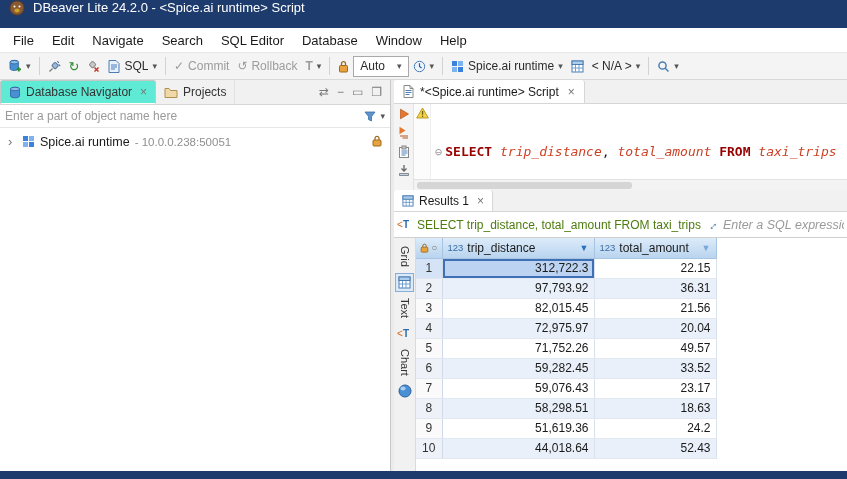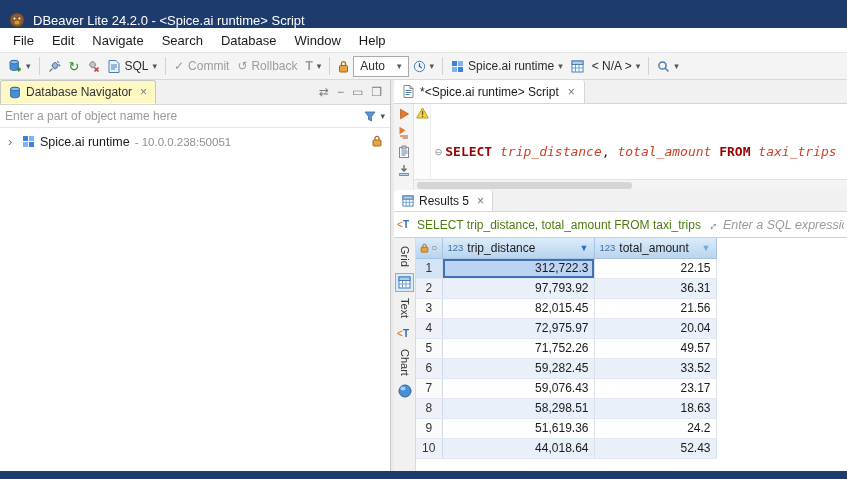--- a/index.html
+++ b/index.html
@@ -1,39 +1,39 @@
 <!DOCTYPE html>
 <html><head>
 <meta charset="utf-8">
 <style>
 *{margin:0;padding:0;box-sizing:border-box}
 body{background:#dcdcdc}
 .window{position:relative;width:847px;height:479px;background:#f0f0f0;font-family:"Liberation Sans",sans-serif;font-size:13px;color:#1a1a1a;overflow:hidden}
 
 
-.titlebar{position:absolute;left:0;top:0;width:100%;height:28px;background:#1d3b6c;color:#fff;display:flex;align-items:flex-end;gap:8px;padding:0 9px;font-size:13px}
+.titlebar{position:absolute;left:0;top:0;width:100%;height:28px;background:#1d3b6c;color:#fff;display:flex;align-items:flex-start;gap:8px;padding:0 9px;font-size:13px}
 
 
 .menubar{position:absolute;left:0;top:28px;width:100%;height:24px;background:#fff;display:flex;align-items:center;padding:0 4px}
 .menu-item{padding:3px 9px;cursor:default}
 
 
 .toolbar{position:absolute;left:0;top:52px;width:100%;height:28px;background:#f4f4f4;border-top:1px solid #e6e6e6;border-bottom:1px solid #d9d9d9;display:flex;align-items:center;padding:0 4px;font-size:12px;color:#2b2b2b}
 .tbtn{display:flex;align-items:center;gap:4px;padding:3px 4px;border-radius:2px;white-space:nowrap}
 .caret{font-size:9px;color:#555;line-height:1}
 .tsep{width:1px;height:18px;background:#d2d2d2;margin:0 4px}
 .combo{display:flex;align-items:center;gap:12px;background:#fff;border:1px solid #a9a9a9;height:21px;padding:0 6px}
 .gray{color:#9c9c9c}
 .gicon{color:#9c9c9c;font-size:12px}
 
 
 .left-panel{position:absolute;left:0;top:80px;width:391px;bottom:8px;background:#fff;border-right:1px solid #c9c9c9;display:flex;flex-direction:column}
 .view-tabbar{height:25px;background:#f1f1f1;display:flex;align-items:stretch;border-bottom:1px solid #d6d6d6;font-size:12px}
 .vtab{display:flex;align-items:center;gap:5px;padding:0 8px;color:#333;border-right:1px solid #e3e3e3}
-.vtab.active{background:#fef9c3;border:1px solid #c6c6c6;border-bottom:1px solid #fff;border-radius:3px 3px 0 0}
+.vtab.active{background:#5eead4;border:1px solid #c6c6c6;border-bottom:1px solid #fff;border-radius:3px 3px 0 0}
 .tab-close{color:#777;font-size:12px;margin-left:3px}
 .tabbar-tools{margin-left:auto;display:flex;align-items:center;gap:8px;padding-right:8px;color:#7a7a7a;font-size:12px}
 .filter-row{display:flex;align-items:center;height:23px;border-bottom:1px solid #e6e6e6;padding:0 5px;gap:4px}
 .filter-row input{flex:1;border:none;outline:none;font:12px "Liberation Sans",sans-serif;color:#0f766e}
 .filter-row input::placeholder{color:#9a9a9a}
 .tree{flex:1;position:relative;padding-top:3px}
 .tree-row{display:flex;align-items:center;height:21px;padding-left:8px;gap:5px;position:relative}
 .expander{color:#777;font-size:13px;width:9px}
 .tree-label{font-size:12.5px}
 .tree-suffix{font-size:11.5px;color:#8f8f8f;}
@@ -107,20 +107,21 @@
         </svg>
     </span>
     <span>DBeaver Lite 24.2.0 - &lt;Spice.ai runtime&gt; Script</span>
   </div>
 
   <div class="menubar">
     <span class="menu-item">File</span>
     <span class="menu-item">Edit</span>
     <span class="menu-item">Navigate</span>
     <span class="menu-item">Search</span>
+    <span class="menu-item">SQL Editor</span>
     <span class="menu-item">Database</span>
     <span class="menu-item">Window</span>
     <span class="menu-item">Help</span>
   </div>
 
   <div class="toolbar">
     <span class="tbtn">
       <span>
           <svg width="14" height="14" viewBox="0 0 14 14">
             <path d="M2 3.2c0-1.1 1.9-1.9 4.2-1.9s4.2.8 4.2 1.9v6.4c0 1.1-1.9 1.9-4.2 1.9S2 10.7 2 9.6z" fill="#4a8fd4" stroke="#2a5f9e" stroke-width=".8"></path>
@@ -238,20 +239,28 @@
     <div class="view-tabbar">
       <span class="vtab active">
         <span>
             <svg width="12" height="13" viewBox="0 0 12 13">
               <path d="M1.5 3c0-1 2-1.8 4.5-1.8S10.5 2 10.5 3v7c0 1-2 1.8-4.5 1.8S1.5 11 1.5 10z" fill="#4a8fd4" stroke="#2a5f9e" stroke-width=".8"></path>
               <ellipse cx="6" cy="3" rx="4.5" ry="1.7" fill="#8fc0ea" stroke="#2a5f9e" stroke-width=".8"></ellipse>
             </svg>
           </span>
         <span>Database Navigator</span>
         <span class="tab-close">×</span>
+      </span>
+      <span class="vtab">
+        <span>
+            <svg width="14" height="11" viewBox="0 0 14 11">
+              <path d="M1 1.5h4l1.5 2H13v7H1z" fill="#f0d8a8" stroke="#b09050"></path>
+            </svg>
+          </span>
+        <span>Projects</span>
       </span>
       <span class="tabbar-tools">
         <span>⇄</span>
         <span>−</span>
         <span>▭</span>
         <span>❐</span>
       </span>
     </div>
     <div class="filter-row">
       <input type="text" placeholder="Enter a part of object name here" style="">
@@ -351,21 +360,21 @@
     <div class="results">
       <div class="res-tabbar">
         <span class="res-tab">
           <span>
               <svg width="12" height="12" viewBox="0 0 13 13">
                 <rect x="1" y="1" width="11" height="11" fill="#fff" stroke="#4a7db5"></rect>
                 <path d="M1 4.5h11M1 8h11M4.5 1v11M8 1v11" stroke="#6fa0d0"></path>
                 <rect x="1" y="1" width="11" height="3.5" fill="#aecdea" stroke="#4a7db5"></rect>
               </svg>
             </span>
-          <span>Results 5</span>
+          <span>Results 1</span>
           <span class="tab-close">×</span>
         </span>
       </div>
       <div class="res-filter">
         <span>
             <svg width="15" height="13" viewBox="0 0 15 13">
               <text x="0" y="10" font-size="10" fill="#d2691e">&lt;</text>
               <text x="6" y="10" font-size="10" font-weight="bold" fill="#2b6cb0">T</text>
             </svg>
           </span>

